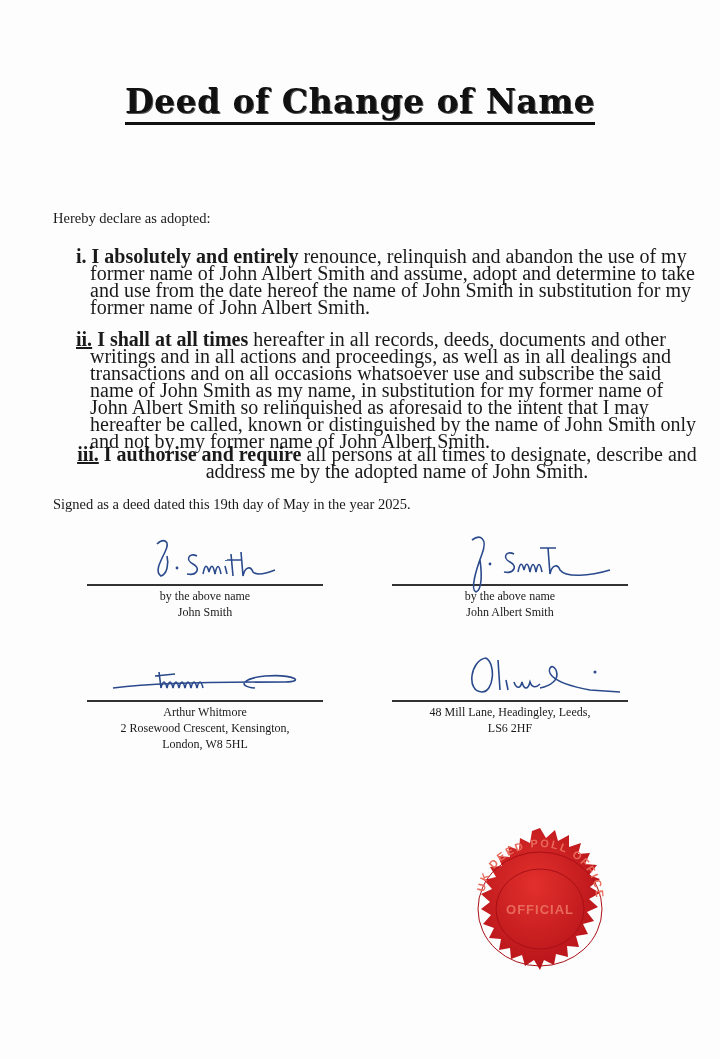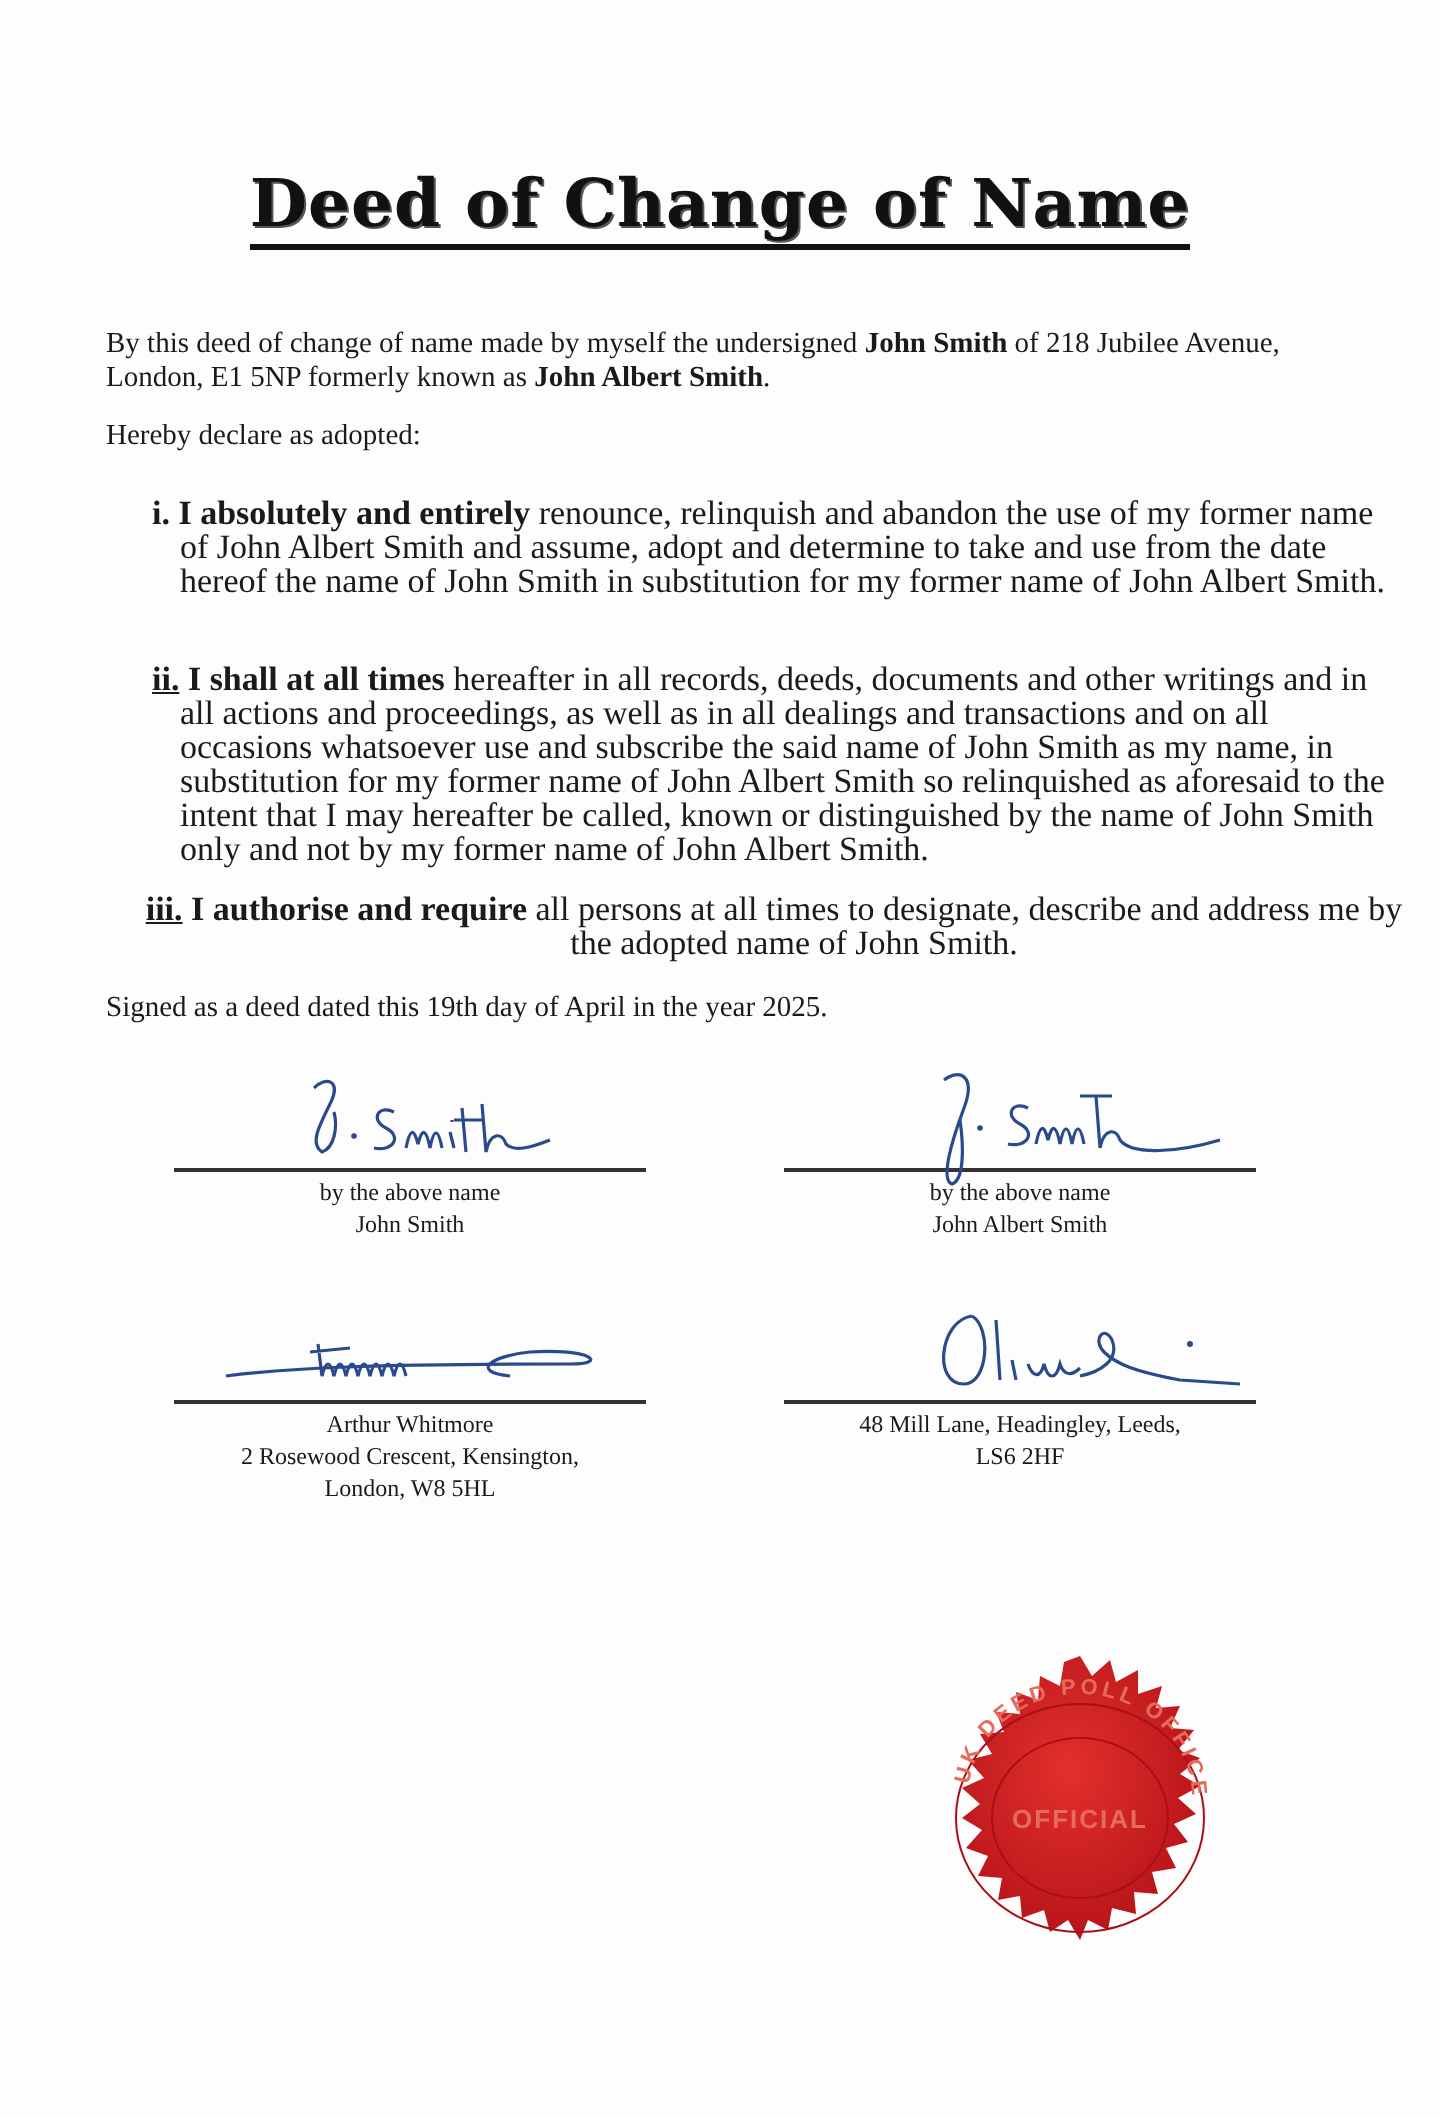--- a/index.html
+++ b/index.html
@@ -24,21 +24,21 @@
       border-bottom: 3px solid #111;
       padding-bottom: 1px;
       text-shadow: 1px 1px 0 #555;
     }
     .para {
       position: absolute; left: 53px; width: 630px;
       font-size: 14.5px; line-height: 17px;
     }
     .intro { top: 160px; }
     .hereby { top: 206px; }
-    .clause { position: absolute; left: 76px; width: 610px; font-size: 17px; line-height: 17px; }
+    .clause { position: absolute; left: 76px; width: 610px; font-size: 20px; line-height: 17px; }
     .clause .num { font-weight: bold; }
     .clause .lead { font-weight: bold; }
     .clause-i { top: 244px; }
     .clause-ii { top: 327px; }
     .clause-iii { top: 442px; left: 72px; text-align: center; }
     .hang { padding-left: 14px; text-indent: -14px; }
     .hang3 { padding-left: 20px; text-indent: -20px; }
     .signed { top: 492px; }
     b { font-weight: bold; }
 
@@ -56,39 +56,36 @@
   </style>
 </head>
 <body>
 
 <div class="page">
 
   <div class="title">
     <span>Deed of Change of Name</span>
   </div>
 
-  <div class="para intro">
-    <span>By this deed of change of name made by myself the undersigned </span><b>John Smith</b><span> of 218 Jubilee Avenue, London, E1 5NP formerly known as </span><b>John Albert Smith</b><span>.</span>
-  </div>
 
   <div class="para hereby">Hereby declare as adopted:</div>
 
   <div class="clause clause-i hang">
     <b class="num">i.</b> <b class="lead">I absolutely and entirely</b><span> renounce, relinquish and abandon the use of my former name of John Albert Smith and assume, adopt and determine to take and use from the date hereof the name of John Smith in substitution for my former name of John Albert Smith.</span>
   </div>
 
   <div class="clause clause-ii hang">
     <b class="num" style="text-decoration: underline;">ii.</b> <b class="lead">I shall at all times</b><span> hereafter in all records, deeds, documents and other writings and in all actions and proceedings, as well as in all dealings and transactions and on all occasions whatsoever use and subscribe the said name of John Smith as my name, in substitution for my former name of John Albert Smith so relinquished as aforesaid to the intent that I may hereafter be called, known or distinguished by the name of John Smith only and not by my former name of John Albert Smith.</span>
   </div>
 
   <div class="clause clause-iii hang3">
     <b class="num" style="text-decoration: underline;">iii.</b> <b class="lead">I authorise and require</b><span> all persons at all times to designate, describe and address me by the adopted name of John Smith.</span>
   </div>
 
-  <div class="para signed">Signed as a deed dated this 19th day of April in the year 2025.</div>
+  <div class="para signed">Signed as a deed dated this 19th day of May in the year 2025.</div>
 
   <div class="sigblock s1">
     <div class="sigart">
       <svg width="240" height="60" viewBox="0 0 240 60">
         <path d="M72 20 C78 14, 86 16, 80 28 C74 40, 70 48, 76 52 C82 50, 84 40, 82 32" fill="none" stroke="#2b4a8c" stroke-width="1.6"></path>
         <circle cx="92" cy="44" r="1.4" fill="#2b4a8c"></circle>
         <path d="M112 32 C104 28, 100 36, 108 40 C116 44, 112 52, 102 50 M118 50 C120 40, 122 40, 124 48 C126 40, 128 40, 130 50 C132 40, 134 40, 136 50 M140 42 L142 50 M141 36 L141 37 M146 30 L148 52 M142 36 L156 36 M156 28 L158 52 C160 42, 166 42, 168 48 C172 52, 180 50, 190 46" fill="none" stroke="#2b4a8c" stroke-width="1.6"></path>
       </svg>
     </div>
     <div class="sigline"></div>

